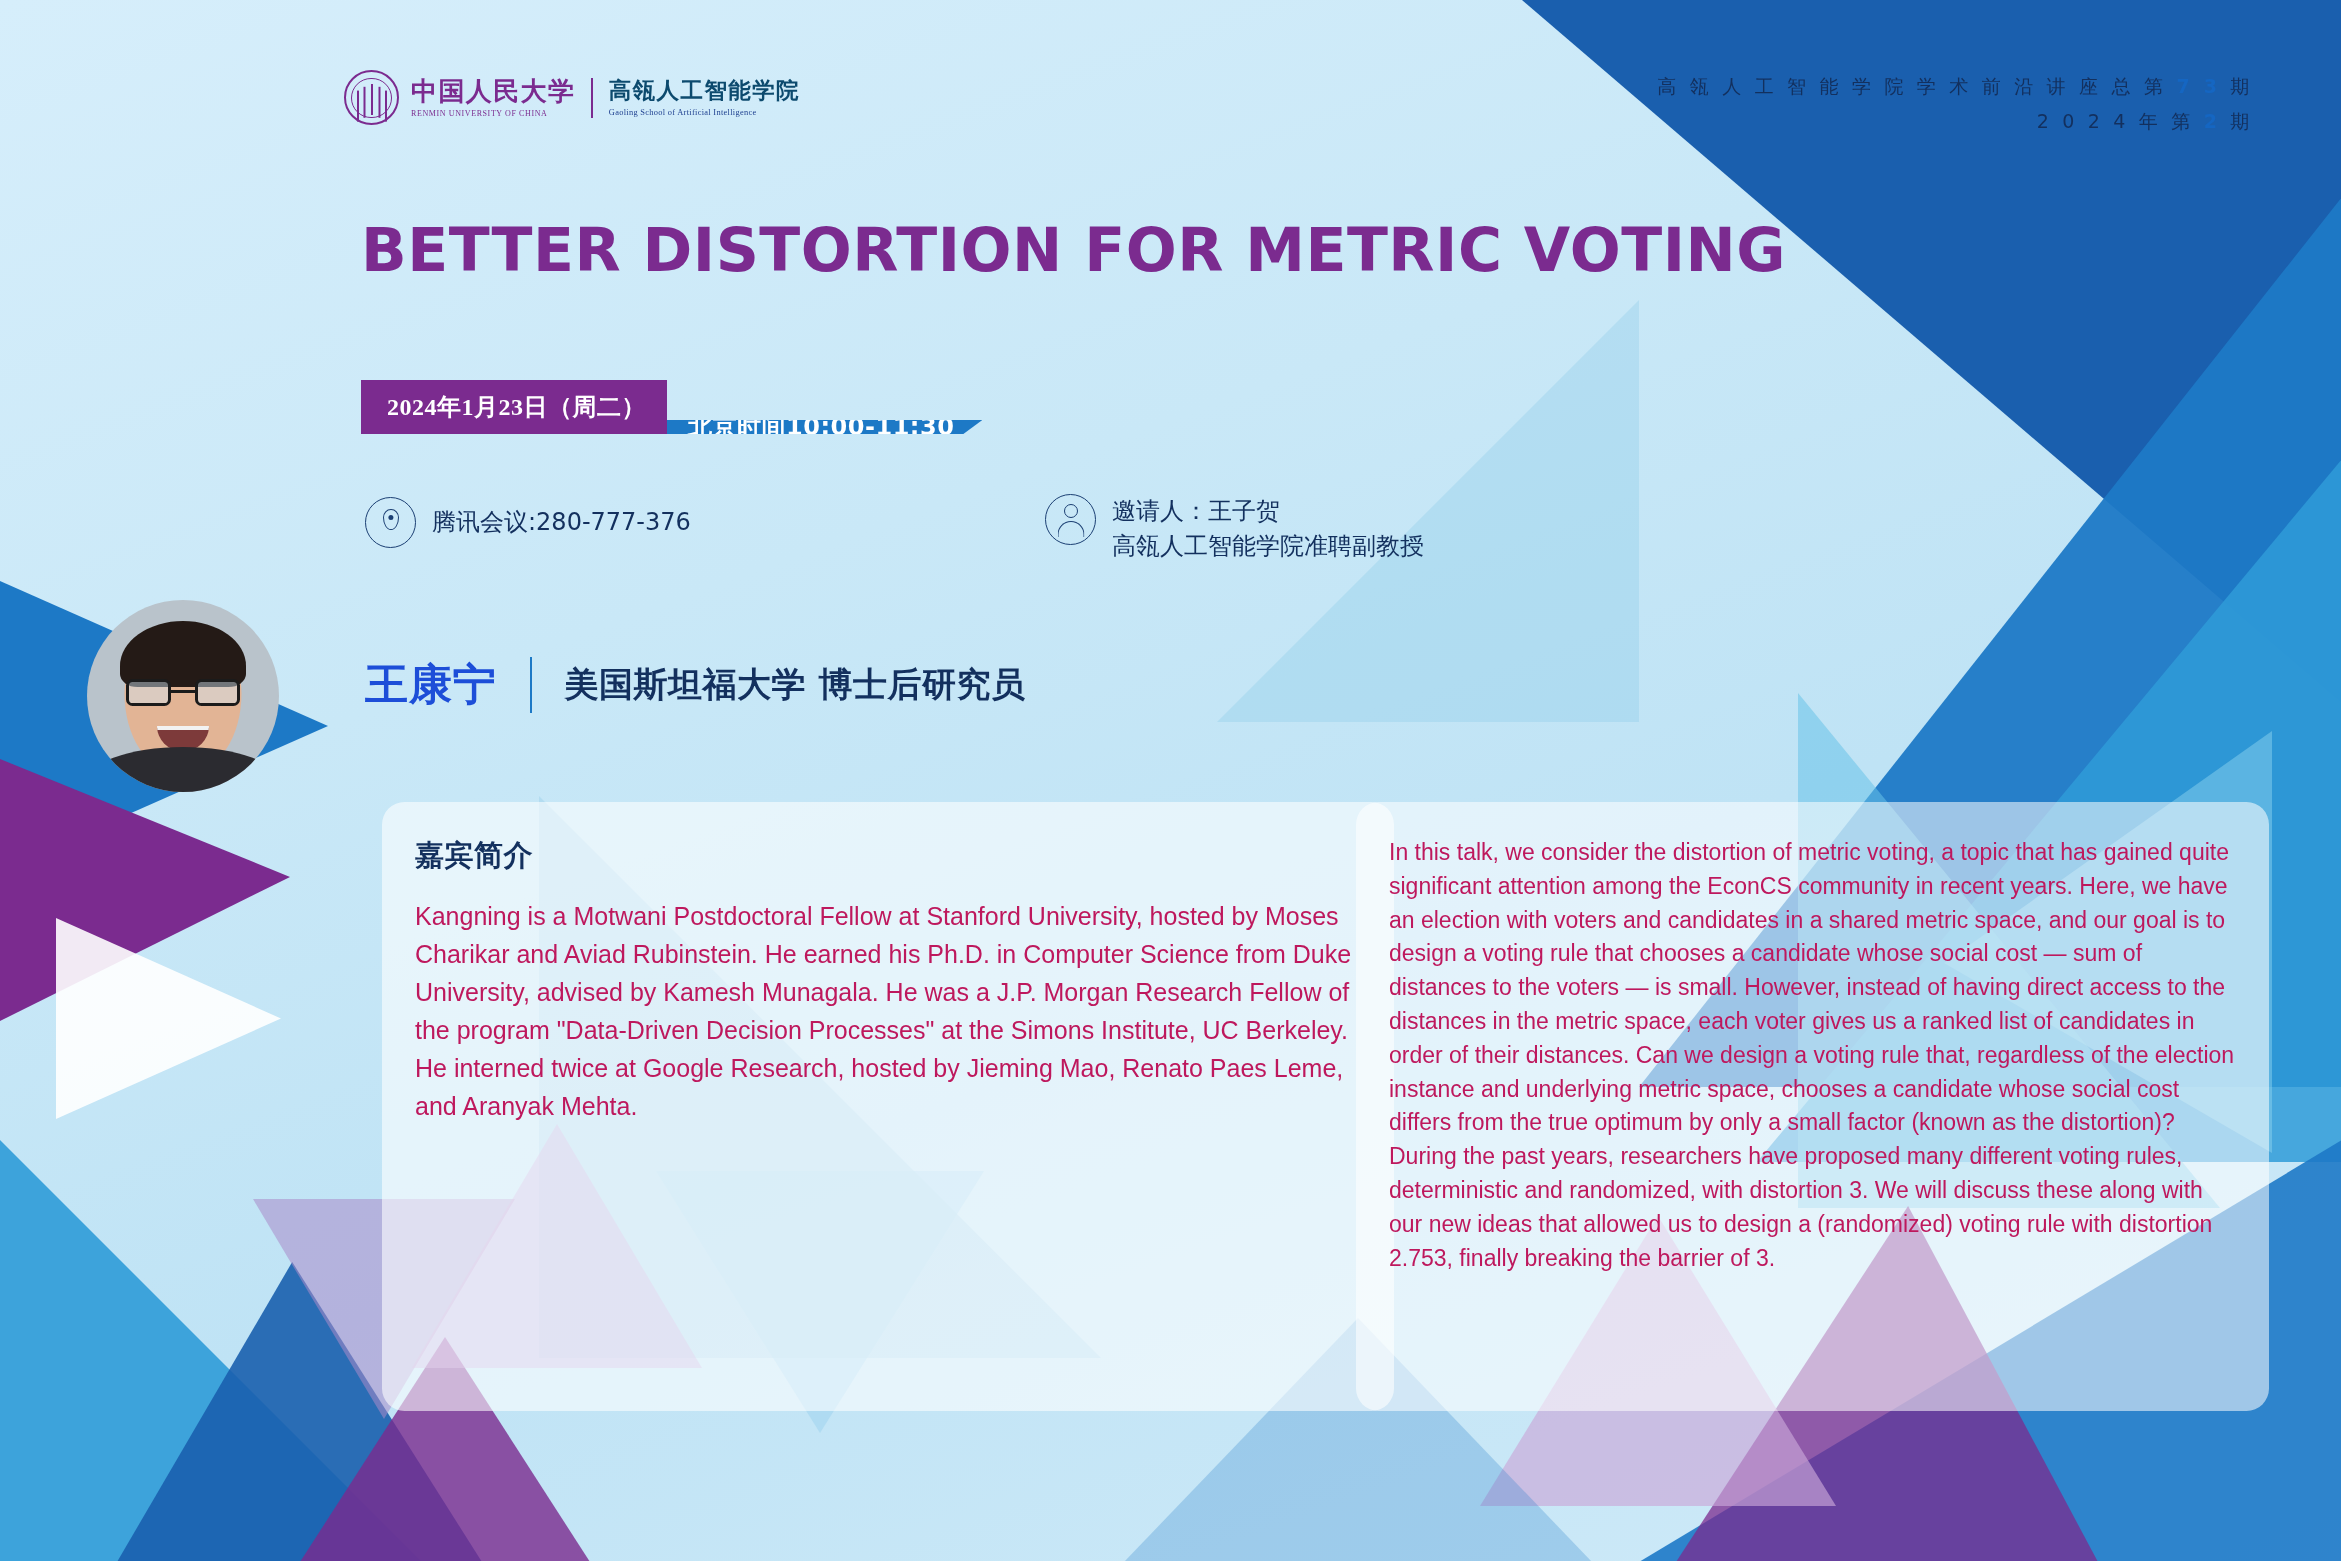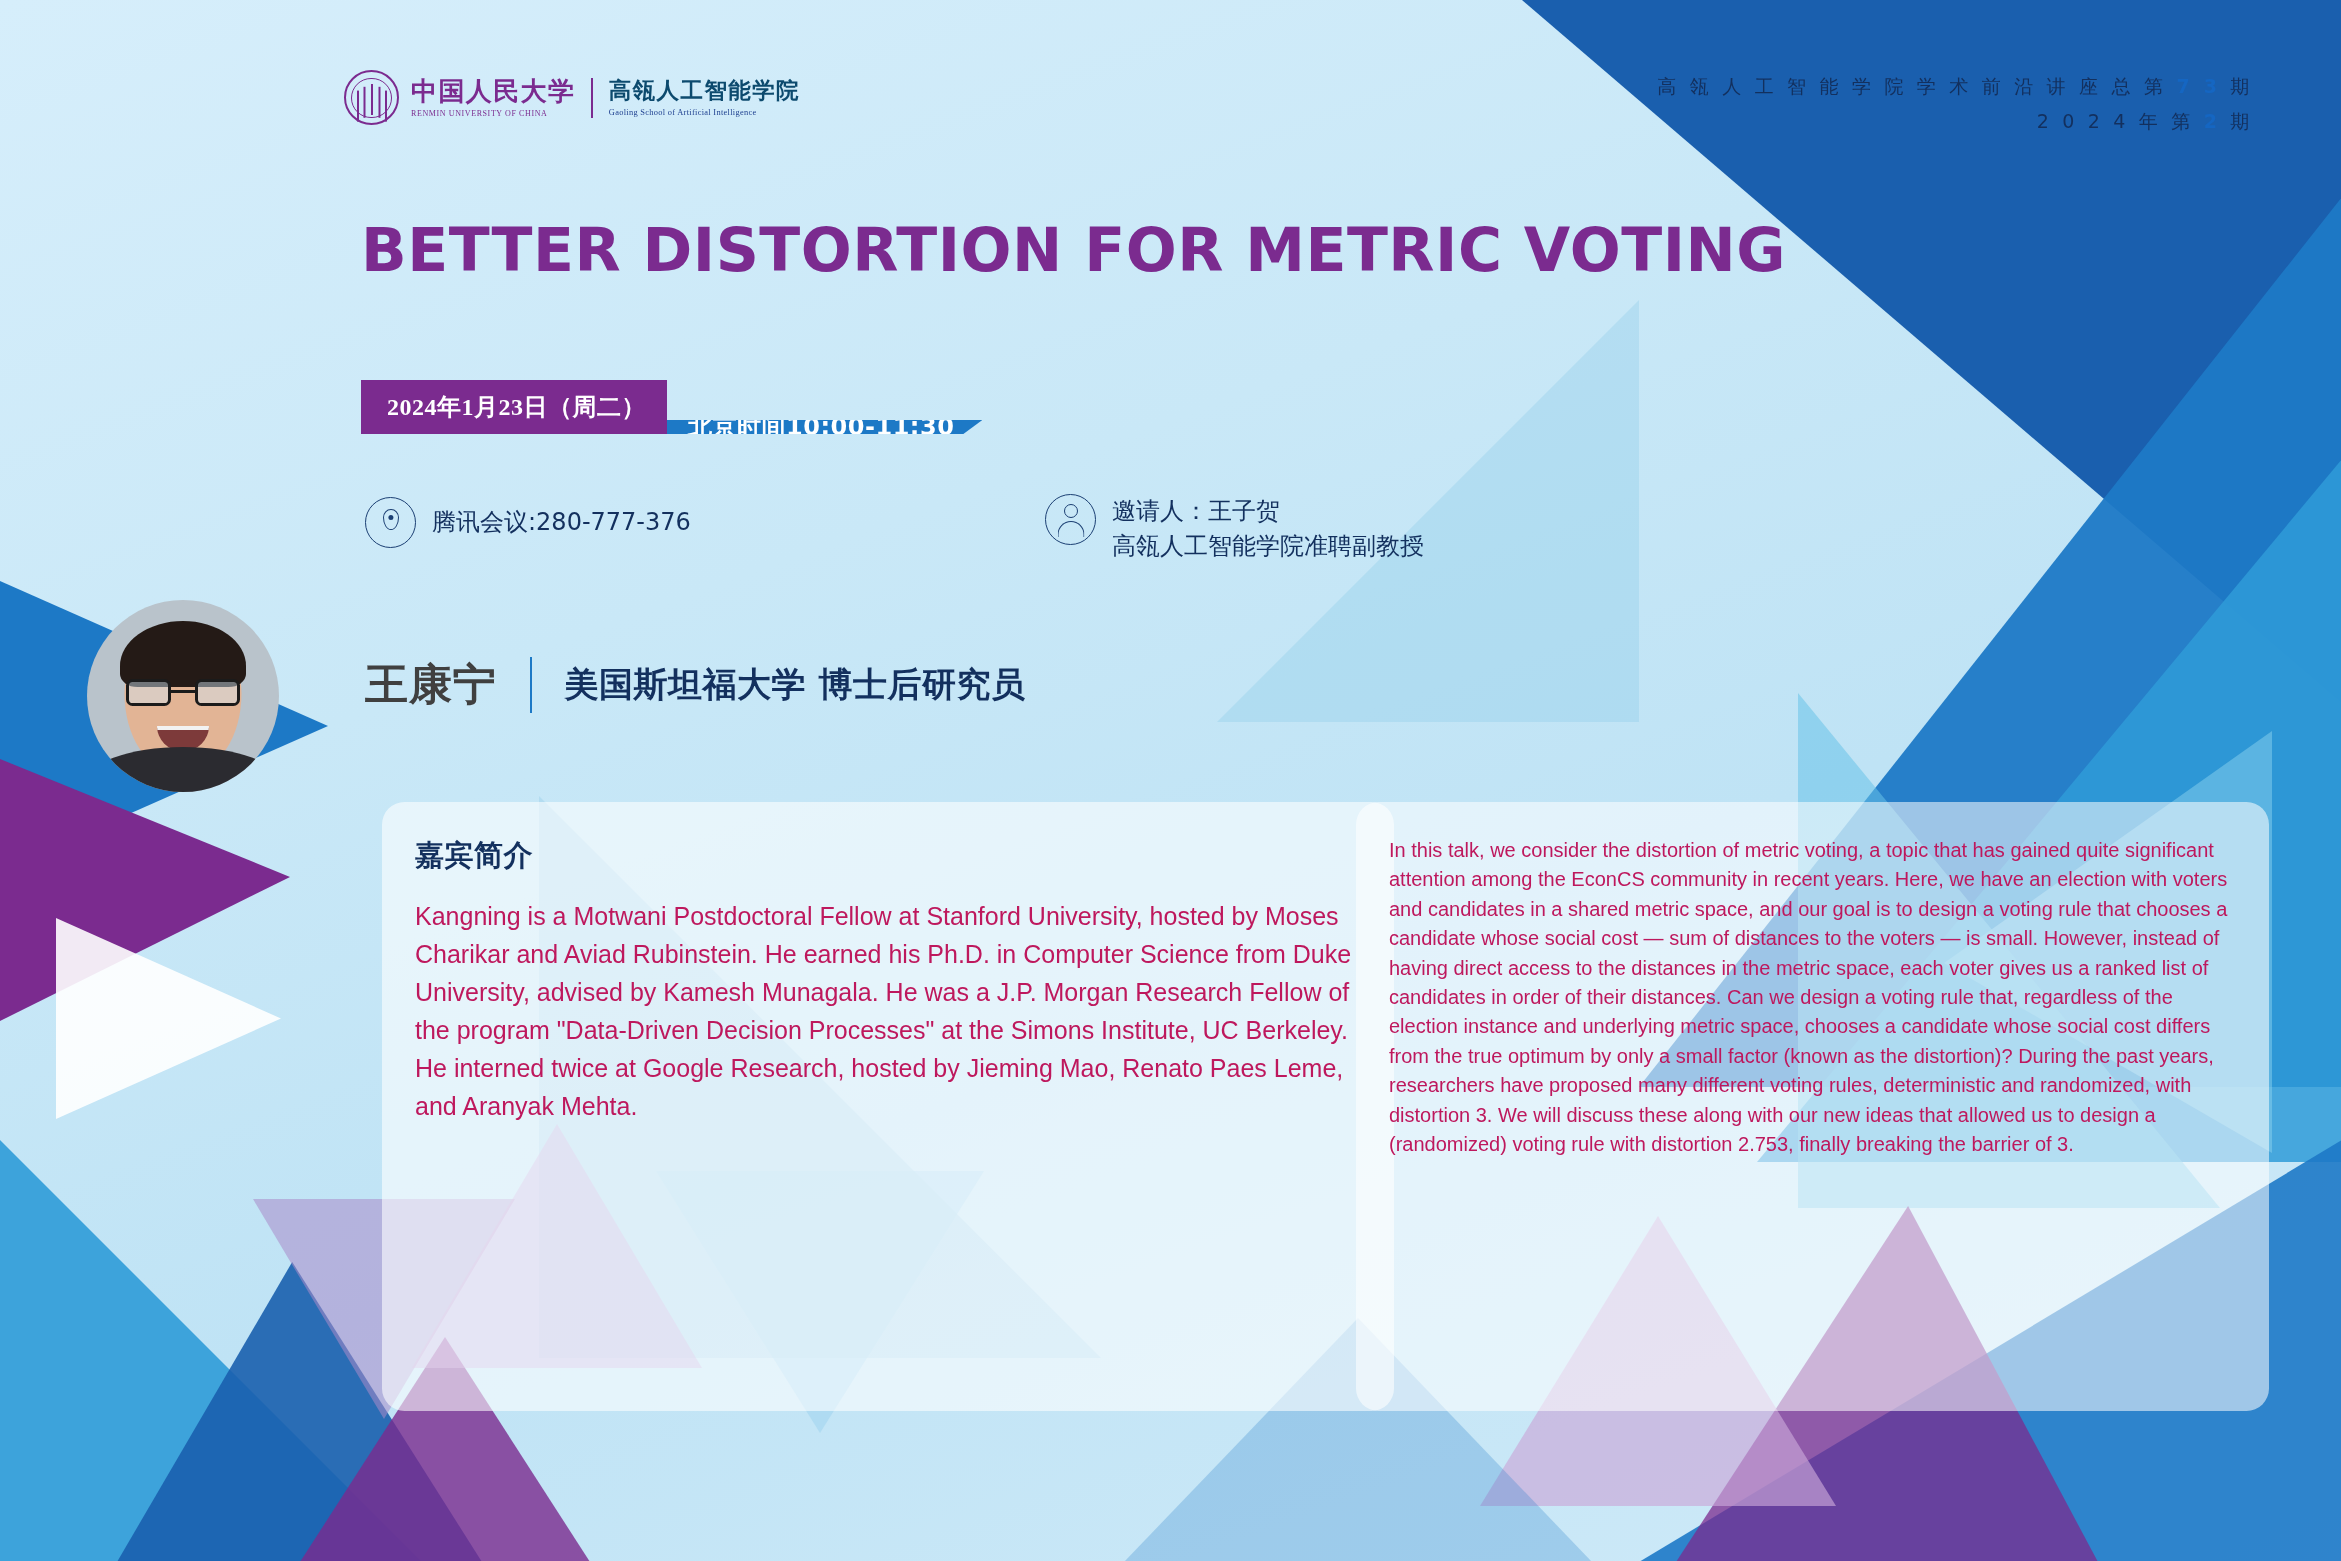--- a/index.html
+++ b/index.html
@@ -481,21 +481,21 @@
     position: absolute;
     top: 656px;
     left: 365px;
     display: flex;
     align-items: center;
   }
   .speaker-name {
     font-family: "DejaVu Sans", sans-serif;
     font-size: 43px;
     font-weight: 700;
-    color: #404040;
+    color: #1d4ed8;
     letter-spacing: 0.9px;
   }
   .speaker-sep {
     width: 1.9px;
     height: 56px;
     background: #1d79c6;
     margin: 0 33px;
   }
   .speaker-affil {
     font-family: "DejaVu Sans", sans-serif;
@@ -537,21 +537,21 @@
   }
   .card-body {
     font-family: "Liberation Sans", sans-serif;
     color: #be185d;
   }
   .card.bio .card-body {
     font-size: 25px;
     line-height: 1.52;
   }
   .card.abs .card-body {
-    font-size: 20px;
+    font-size: 23px;
     line-height: 1.47;
   }
 </style>
 </head>
 <body>
 
 <div id="poster">
 
   <div class="bg-base shape"></div>
   <div class="shape r1"></div>

